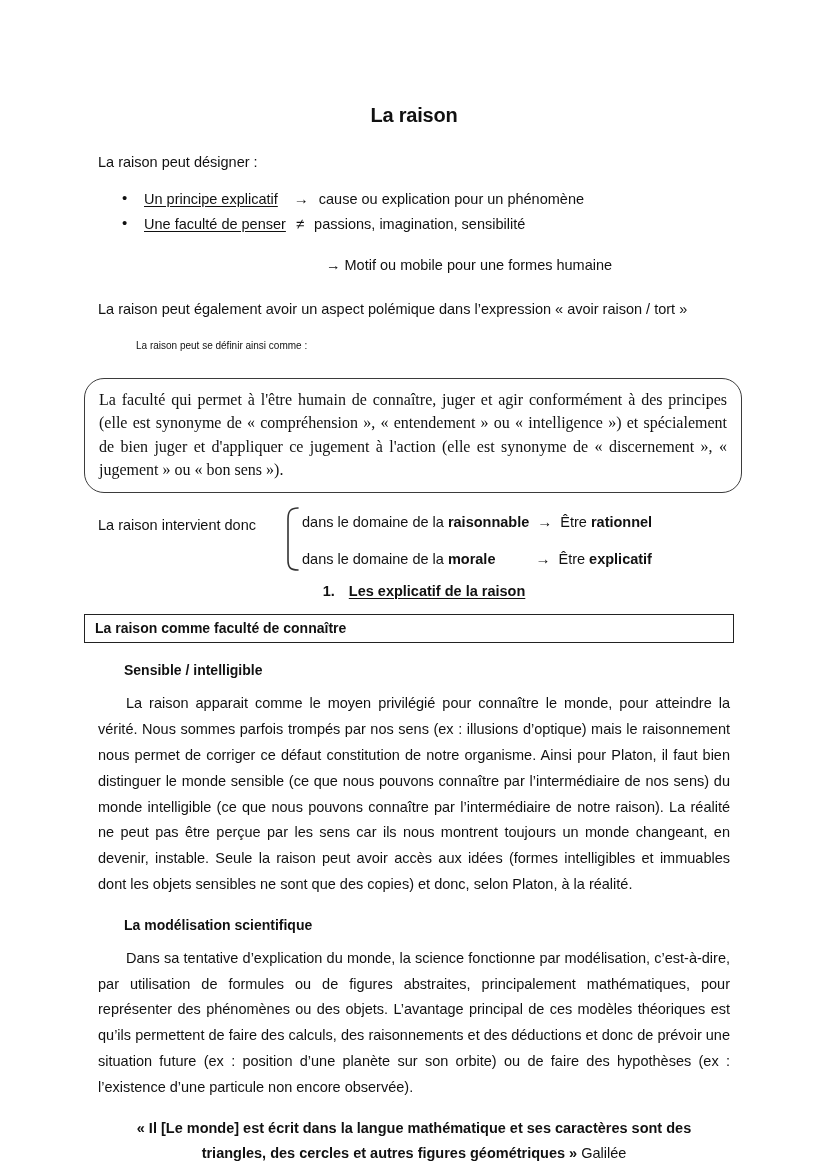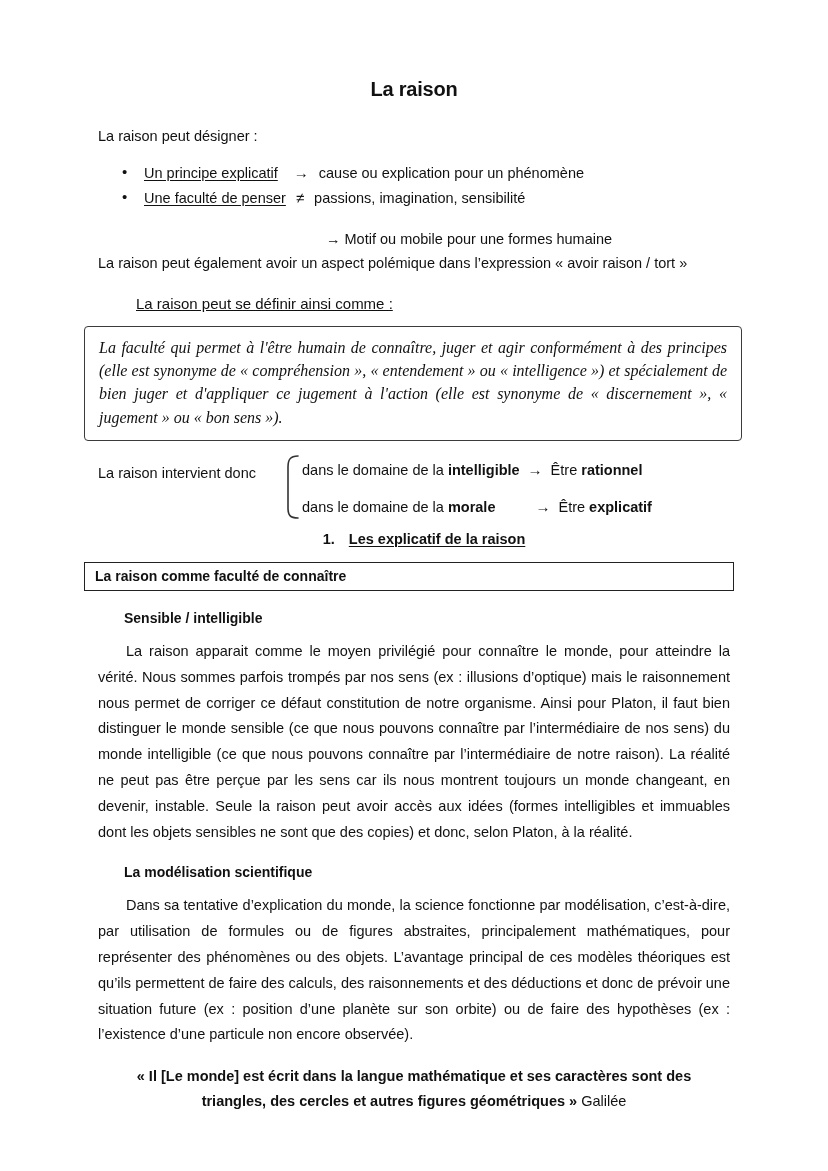--- a/index.html
+++ b/index.html
@@ -28,22 +28,22 @@
     top: 0;
     width: 632px;
   }
 
   
   .doc-title {
     text-align: center;
     font-size: 20px;
     font-weight: bold;
     letter-spacing: -0.2px;
-    margin: 8px;
-    padding-top: 69px;
+    margin: 0;
+    padding-top: 103px;
     line-height: 1.2;
   }
 
   
   .para {
     font-size: 14.5px;
     line-height: 1.55;
     margin: 0;
   }
   .lead {
@@ -86,39 +86,37 @@
     white-space: nowrap;
   }
   .subline2 {
     margin: 0;
     font-size: 14.5px;
     line-height: 1.62;
     padding-left: 228px;
     white-space: nowrap;
   }
 
-  .polemique { }
+  .polemique { margin-top: 20px; }
 
   .definir {
     margin-top: 18px;
     padding-left: 38px;
-    font-size: 15px;
-    text-decoration: underline;
+    font-size: 10px;
   }
 
   
   .def-box {
-    margin-top: 10px;
+    margin-top: 24px;
     margin-left: -14px;
     width: 628px;
     border: 1.3px solid #3b3b3b;
-    border-radius: 4px;
+    border-radius: 20px;
     padding: 9px 14px 11px 14px;
     box-sizing: content-box;
-    font-style: italic;
   }
   .def-box p {
     margin: 0;
     font-family: "Liberation Serif", serif;
     font-size: 16px;
     line-height: 1.46;
     text-align: justify;
     text-justify: inter-word;
     color: #111;
   }
@@ -243,21 +241,21 @@
       <p>La faculté qui permet à l'être humain de connaître, juger et agir conformément à des principes (elle est synonyme de « compréhension », « entendement » ou « intelligence ») et spécialement de bien juger et d'appliquer ce jugement à l'action (elle est synonyme de « discernement », « jugement » ou « bon sens »).</p>
     </div>
 
     <div class="brace-block">
       <div class="brace-label">La raison intervient donc</div>
       <svg class="brace-glyph" viewBox="0 0 18 64">
         <path d="M14 1 C6 1, 4 5, 4 12 L4 53 C4 60, 6 63, 14 63" fill="none" stroke="#333" stroke-width="1.6" stroke-linecap="round"></path>
       </svg>
       <div class="brace-rows">
         <div class="brace-row">
-          <span>dans le domaine de la </span><b>intelligible</b><span class="pad-a"></span><span class="arrow">→</span><span class="pad-a"></span><span>Être </span><b>rationnel</b>
+          <span>dans le domaine de la </span><b>raisonnable</b><span class="pad-a"></span><span class="arrow">→</span><span class="pad-a"></span><span>Être </span><b>rationnel</b>
         </div>
         <div class="brace-row second">
           <span>dans le domaine de la </span><b>morale</b><span class="pad-b"></span><span class="arrow">→</span><span class="pad-a"></span><span>Être </span><b>explicatif</b>
         </div>
       </div>
     </div>
 
     <div class="num-heading">
       <span class="num">1.</span><span class="txt">Les explicatif de la raison</span>
     </div>

